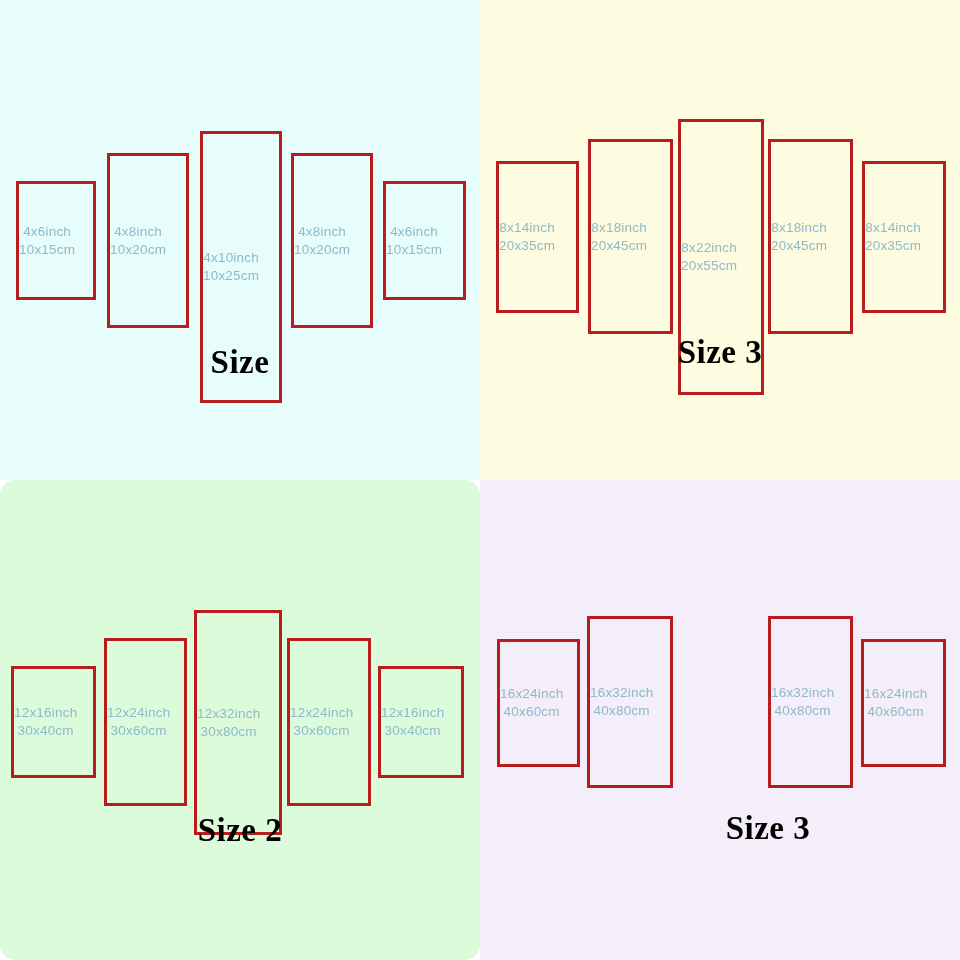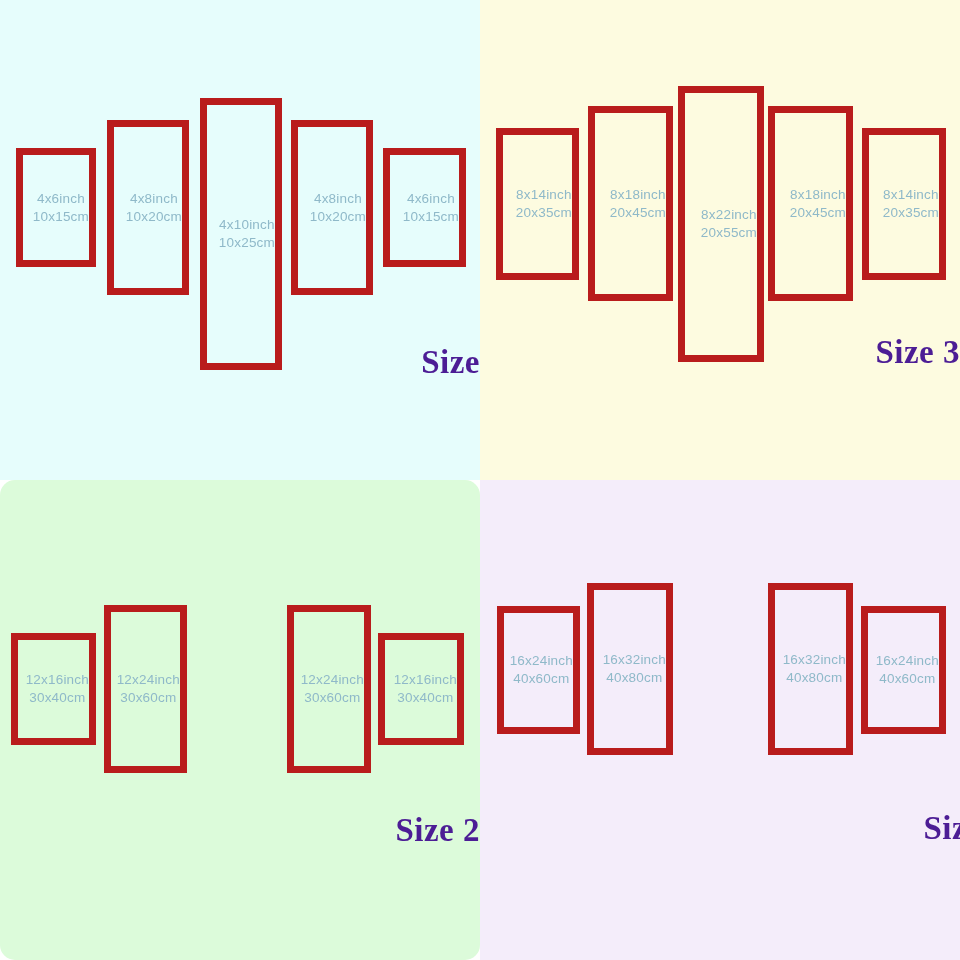--- a/index.html
+++ b/index.html
@@ -28,47 +28,48 @@
   .panel-stage {
     position: absolute;
     left: 0;
     top: 0;
     width: 480px;
     height: 370px;
   }
   .panel {
     position: absolute;
     box-sizing: border-box;
-    border: 7px solid #b91c1c;
+    border: 3px solid #b91c1c;
     background: transparent;
     display: flex;
     align-items: center;
-    justify-content: flex-end;
+    justify-content: flex-start;
+    margin-top: 33px;
   }
   .panel-label {
     text-align: center;
     color: #8fb9c9;
     font-size: 13.5px;
     line-height: 1.32;
     letter-spacing: 0.2px;
     white-space: nowrap;
     font-family: "Liberation Sans", sans-serif;
   }
   .panel-label .ln {
     display: block;
   }
   .quad-title {
     position: absolute;
     left: 0;
     width: 480px;
-    text-align: right;
+    text-align: center;
     font-family: "Liberation Serif", serif;
     font-weight: bold;
     font-size: 33px;
-    color: #4c1d95;
+    color: #000000;
     letter-spacing: 0.5px;
   }
 </style>
 </head>
 <body>
 
 <div id="canvas">
     <div class="quadrant q-tl" style="background: rgb(230, 253, 252);">
       <div class="panel-stage">
         <div class="panel" style="left: 16px; top: 148px; width: 80px; height: 119px;">
@@ -146,20 +147,26 @@
             <span class="ln">12x16inch</span>
             <span class="ln">30x40cm</span>
           </div>
         </div>
         <div class="panel" style="left: 104px; top: 125px; width: 83px; height: 168px;">
           <div class="panel-label">
             <span class="ln">12x24inch</span>
             <span class="ln">30x60cm</span>
           </div>
         </div>
+        <div class="panel" style="left: 194px; top: 97px; width: 88px; height: 225px;">
+          <div class="panel-label">
+            <span class="ln">12x32inch</span>
+            <span class="ln">30x80cm</span>
+          </div>
+        </div>
         <div class="panel" style="left: 287px; top: 125px; width: 84px; height: 168px;">
           <div class="panel-label">
             <span class="ln">12x24inch</span>
             <span class="ln">30x60cm</span>
           </div>
         </div>
         <div class="panel" style="left: 378px; top: 153px; width: 86px; height: 112px;">
           <div class="panel-label">
             <span class="ln">12x16inch</span>
             <span class="ln">30x40cm</span>

